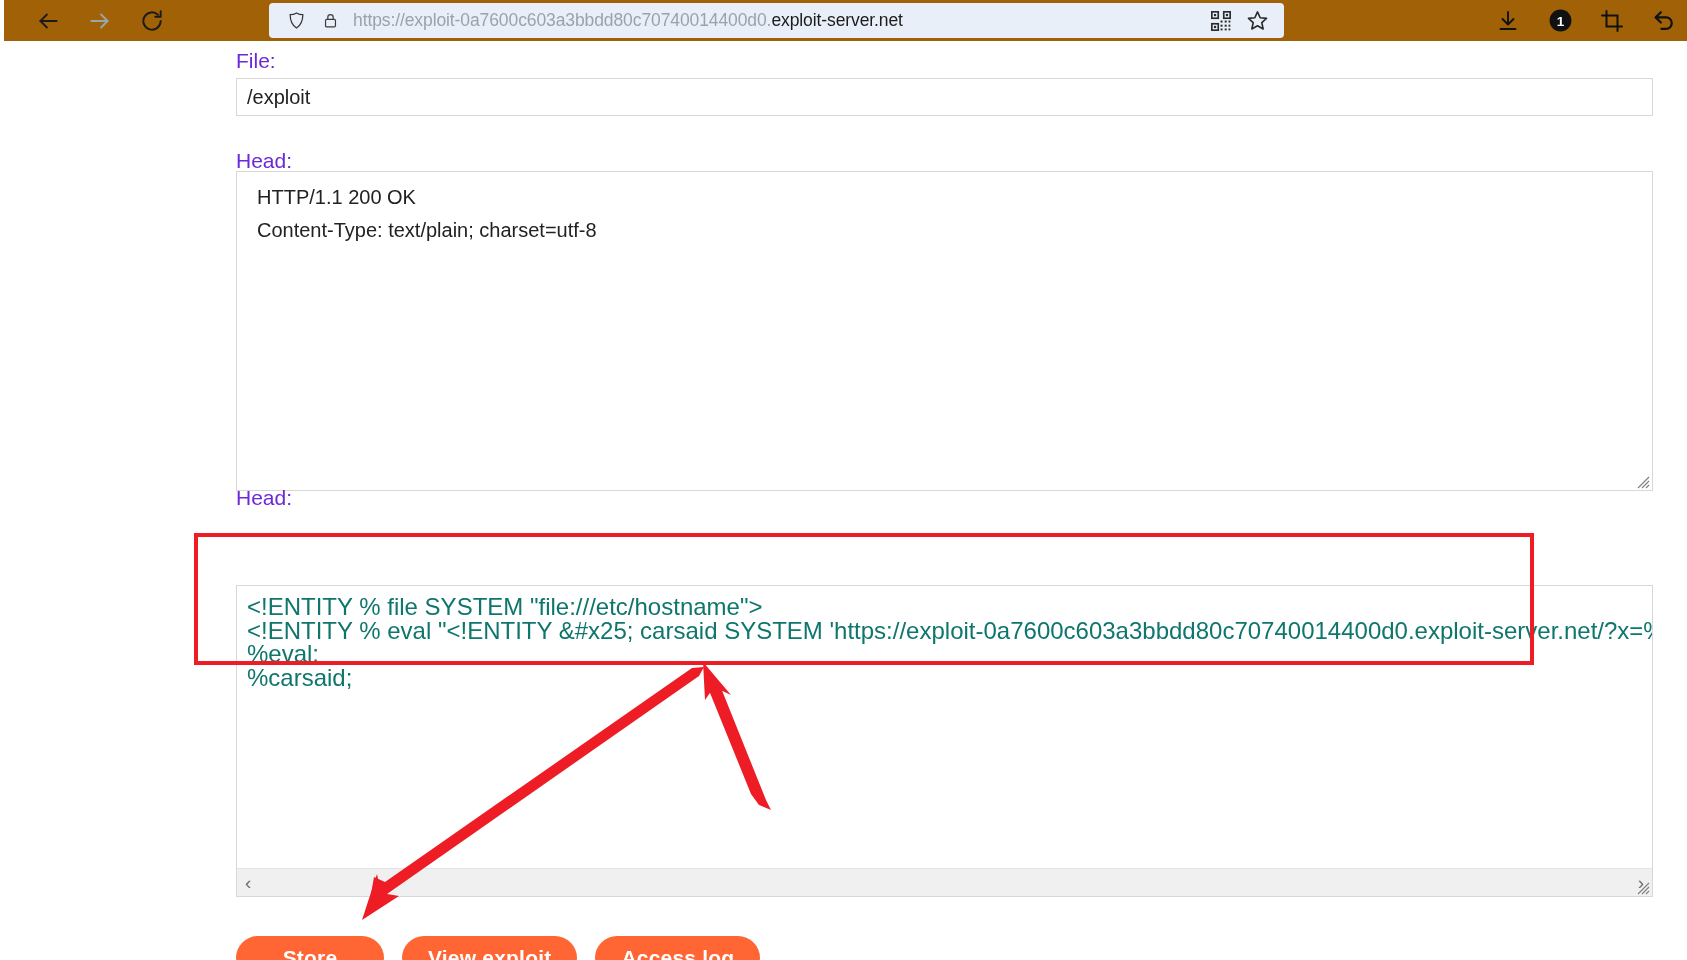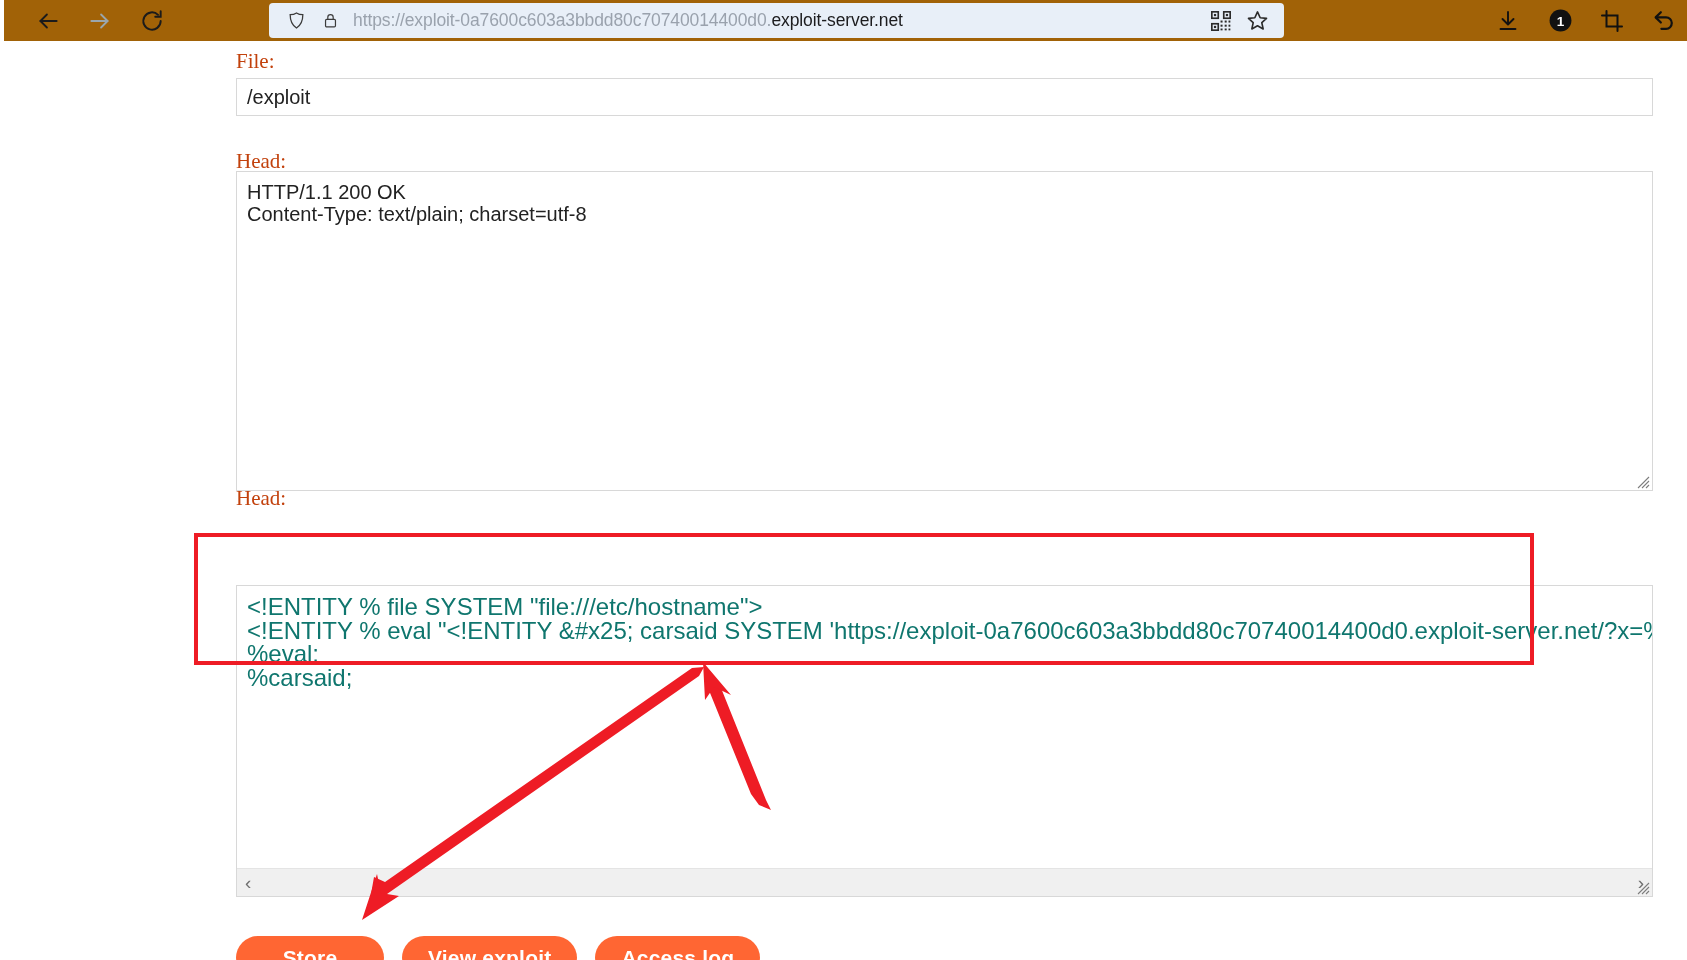--- a/index.html
+++ b/index.html
@@ -51,22 +51,22 @@
     height: 41px; display: flex; align-items: center; gap: 22px;
   }
   .toolbar-right .ic { width: 30px; height: 30px; display: flex; align-items: center; justify-content: center; cursor: pointer; }
 
   
   .page { position: absolute; left: 0; top: 41px; width: 1687px; height: 919px; background: #fff; }
 
   .field-label {
     position: absolute;
     font-size: 21px;
-    color: #c2410c;
-    font-family: Liberation Serif, serif;
+    color: #6d28d9;
+    font-family: Liberation Sans, sans-serif;
   }
 
   .file-input {
     position: absolute;
     left: 236px; top: 37px;
     width: 1417px; height: 38px;
     border: 1px solid #d8d8d8;
     background: #fff;
     font-size: 20px;
     color: #222;
@@ -75,23 +75,23 @@
     outline: none;
   }
 
   .head-area {
     position: absolute;
     left: 236px; top: 130px;
     width: 1417px; height: 320px;
     border: 1px solid #d8d8d8;
     background: #fff;
     font-size: 20px;
-    line-height: 22px;
+    line-height: 33px;
     color: #222;
-    padding: 9px 10px;
+    padding: 9px 20px;
     font-family: "Liberation Sans", sans-serif;
     resize: none;
     outline: none;
     white-space: pre;
     overflow: hidden;
   }
   .grip {
     position: absolute;
     width: 16px; height: 16px;
     pointer-events: none;

